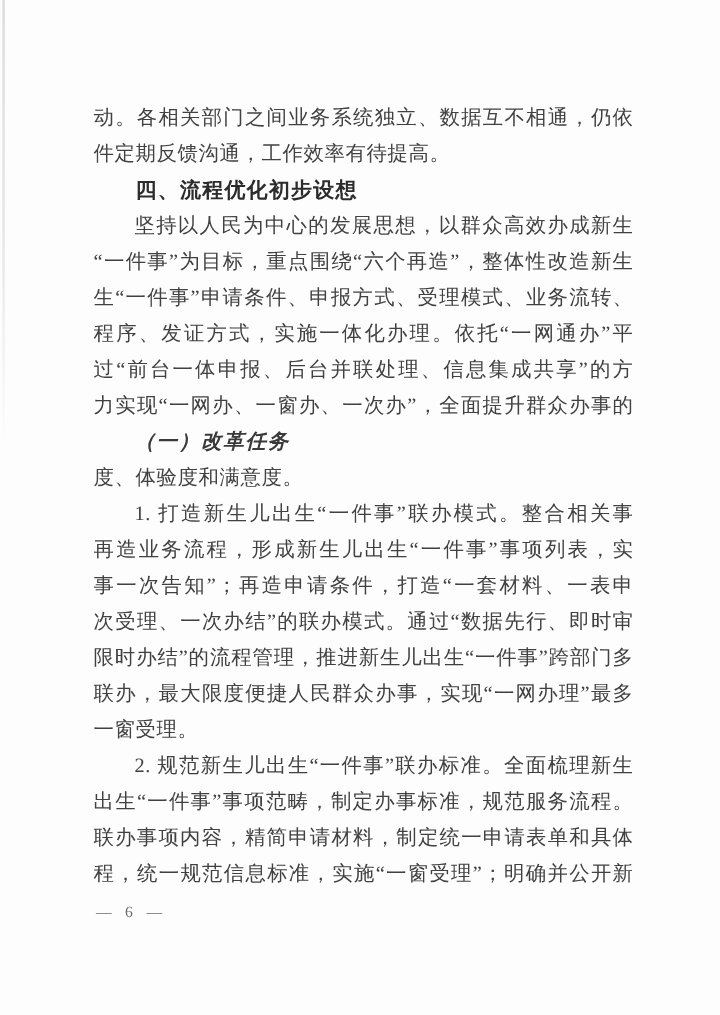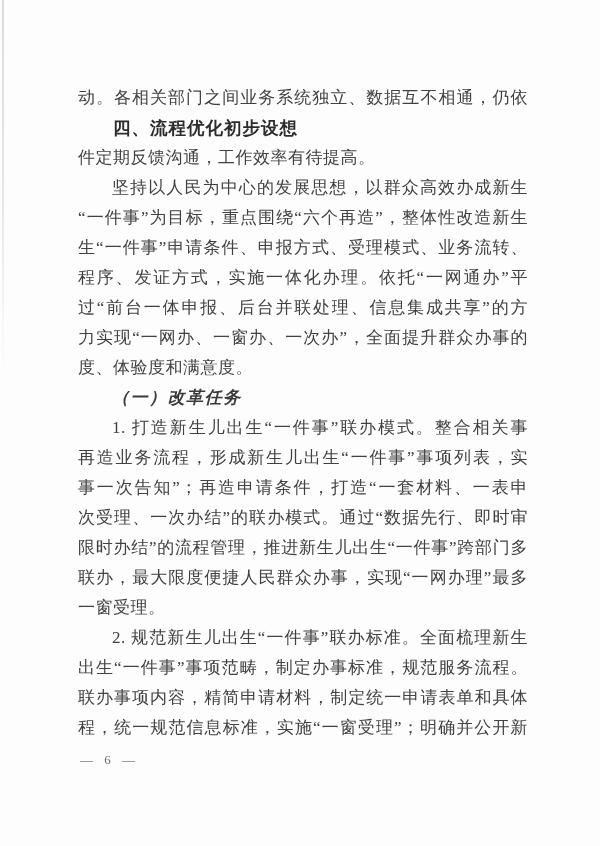--- a/index.html
+++ b/index.html
@@ -74,33 +74,33 @@
 </head>
 <body>
 
 <div class="page">
 
   <div class="edge-artifact"></div>
 
   <div class="text-block">
 
     <div class="line fill">动。各相关部门之间业务系统独立、数据互不相通，仍依靠纸质</div>
+    <div class="line short">件定期反馈沟通，工作效率有待提高。</div>
+
     <div class="line indent section-heading">四、流程优化初步设想</div>
-
-    <div class="line short">件定期反馈沟通，工作效率有待提高。</div>
 
     <div class="line fill indent">坚持以人民为中心的发展思想，以群众高效办成新生儿出生</div>
     <div class="line fill">“一件事”为目标，重点围绕“六个再造”，整体性改造新生儿出</div>
     <div class="line fill">生“一件事”申请条件、申报方式、受理模式、业务流转、审核</div>
     <div class="line fill">程序、发证方式，实施一体化办理。依托“一网通办”平台，通</div>
     <div class="line fill">过“前台一体申报、后台并联处理、信息集成共享”的方式，努</div>
     <div class="line fill">力实现“一网办、一窗办、一次办”，全面提升群众办事的便捷</div>
+    <div class="line indent subsection-heading">（一）改革任务</div>
+
     <div class="line short">度、体验度和满意度。</div>
-
-    <div class="line indent subsection-heading">（一）改革任务</div>
 
     <div class="line fill indent">1. 打造新生儿出生“一件事”联办模式。整合相关事项，</div>
     <div class="line fill">再造业务流程，形成新生儿出生“一件事”事项列表，实现“一</div>
     <div class="line fill">事一次告知”；再造申请条件，打造“一套材料、一表申请、一</div>
     <div class="line fill">次受理、一次办结”的联办模式。通过“数据先行、即时审核、</div>
     <div class="line fill">限时办结”的流程管理，推进新生儿出生“一件事”跨部门多证</div>
     <div class="line fill">联办，最大限度便捷人民群众办事，实现“一网办理”最多跑一</div>
     <div class="line short">一窗受理。</div>
 
     <div class="line fill indent">2. 规范新生儿出生“一件事”联办标准。全面梳理新生儿</div>

